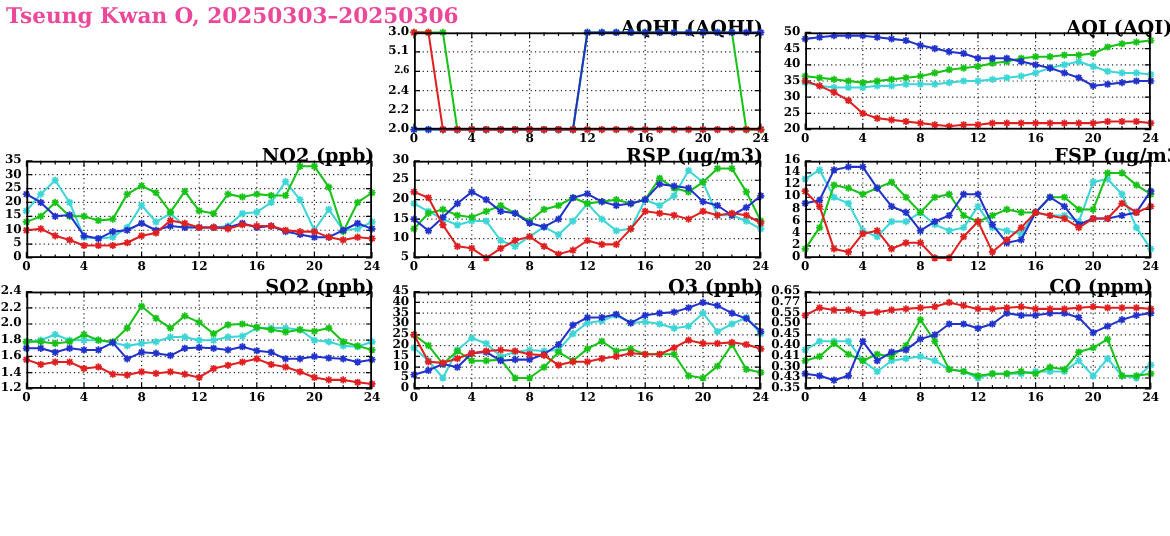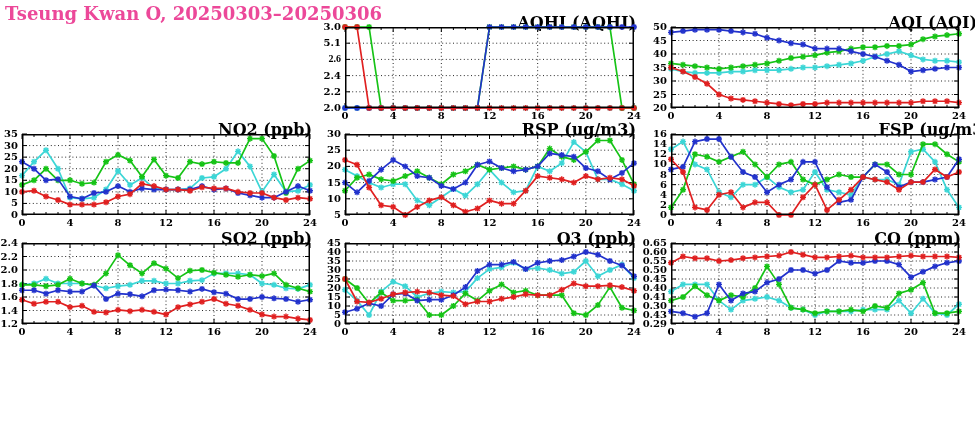--- a/index.html
+++ b/index.html
@@ -336,29 +336,29 @@
           <path d="M-3,48.6 H3 M0,45.6 V51.6 M-2.2,46.4 L2.2,50.800000000000004 M-2.2,50.800000000000004 L2.2,46.4 M9,41.400000000000006 H15 M12,38.400000000000006 V44.400000000000006 M9.8,39.2 L14.2,43.60000000000001 M9.8,43.60000000000001 L14.2,39.2 M21,41.400000000000006 H27 M24,38.400000000000006 V44.400000000000006 M21.8,39.2 L26.2,43.60000000000001 M21.8,43.60000000000001 L26.2,39.2 M33,41.400000000000006 H39 M36,38.400000000000006 V44.400000000000006 M33.8,39.2 L38.2,43.60000000000001 M33.8,43.60000000000001 L38.2,39.2 M45,57.599999999999994 H51 M48,54.599999999999994 V60.599999999999994 M45.8,55.39999999999999 L50.2,59.8 M45.8,59.8 L50.2,55.39999999999999 M57,66.6 H63 M60,63.599999999999994 V69.6 M57.8,64.39999999999999 L62.2,68.8 M57.8,68.8 L62.2,64.39999999999999 M69,57.599999999999994 H75 M72,54.599999999999994 V60.599999999999994 M69.8,55.39999999999999 L74.2,59.8 M69.8,59.8 L74.2,55.39999999999999 M81,55.8 H87 M84,52.8 V58.8 M81.8,53.599999999999994 L86.2,58 M81.8,58 L86.2,53.599999999999994 M93,54.00000000000001 H99 M96,51.00000000000001 V57.00000000000001 M93.8,51.800000000000004 L98.2,56.20000000000001 M93.8,56.20000000000001 L98.2,51.800000000000004 M105,57.599999999999994 H111 M108,54.599999999999994 V60.599999999999994 M105.8,55.39999999999999 L110.2,59.8 M105.8,59.8 L110.2,55.39999999999999 M117,64.80000000000001 H123 M120,61.80000000000001 V67.80000000000001 M117.8,62.60000000000001 L122.2,67.00000000000001 M117.8,67.00000000000001 L122.2,62.60000000000001 M129,66.6 H135 M132,63.599999999999994 V69.6 M129.8,64.39999999999999 L134.2,68.8 M129.8,68.8 L134.2,64.39999999999999 M141,72 H147 M144,69 V75 M141.8,69.8 L146.2,74.2 M141.8,74.2 L146.2,69.8 M153,68.4 H159 M156,65.4 V71.4 M153.8,66.2 L158.2,70.60000000000001 M153.8,70.60000000000001 L158.2,66.2 M165,68.4 H171 M168,65.4 V71.4 M165.8,66.2 L170.2,70.60000000000001 M165.8,70.60000000000001 L170.2,66.2 M177,68.4 H183 M180,65.4 V71.4 M177.8,66.2 L182.2,70.60000000000001 M177.8,70.60000000000001 L182.2,66.2 M189,66.6 H195 M192,63.599999999999994 V69.6 M189.8,64.39999999999999 L194.2,68.8 M189.8,68.8 L194.2,64.39999999999999 M201,66.6 H207 M204,63.599999999999994 V69.6 M201.8,64.39999999999999 L206.2,68.8 M201.8,68.8 L206.2,64.39999999999999 M213,66.6 H219 M216,63.599999999999994 V69.6 M213.8,64.39999999999999 L218.2,68.8 M213.8,68.8 L218.2,64.39999999999999 M225,57.599999999999994 H231 M228,54.599999999999994 V60.599999999999994 M225.8,55.39999999999999 L230.2,59.8 M225.8,59.8 L230.2,55.39999999999999 M237,70.2 H243 M240,67.2 V73.2 M237.8,68 L242.2,72.4 M237.8,72.4 L242.2,68 M249,55.8 H255 M252,52.8 V58.8 M249.8,53.599999999999994 L254.2,58 M249.8,58 L254.2,53.599999999999994 M261,70.2 H267 M264,67.2 V73.2 M261.8,68 L266.2,72.4 M261.8,72.4 L266.2,68 M273,72 H279 M276,69 V75 M273.8,69.8 L278.2,74.2 M273.8,74.2 L278.2,69.8 M285,61.2 H291 M288,58.2 V64.2 M285.8,59 L290.2,63.400000000000006 M285.8,63.400000000000006 L290.2,59 " stroke="#3cd6d6" stroke-width="1.4" fill="none"></path>
           <polyline points="0,57.599999999999994 12,54.00000000000001 24,43.20000000000001 36,52.2 48,57.599999999999994 60,52.2 72,54.00000000000001 84,45 96,23.4 108,41.400000000000006 120,64.80000000000001 132,66.6 144,70.2 156,68.4 168,68.4 180,66.6 192,68.4 204,63.00000000000001 216,64.80000000000001 228,50.400000000000006 240,46.8 252,39.6 264,70.2 276,70.2 288,68.4" fill="none" stroke="#16c316" stroke-width="1.7" stroke-linejoin="round"></polyline>
           <path d="M-3,57.599999999999994 H3 M0,54.599999999999994 V60.599999999999994 M-2.2,55.39999999999999 L2.2,59.8 M-2.2,59.8 L2.2,55.39999999999999 M9,54.00000000000001 H15 M12,51.00000000000001 V57.00000000000001 M9.8,51.800000000000004 L14.2,56.20000000000001 M9.8,56.20000000000001 L14.2,51.800000000000004 M21,43.20000000000001 H27 M24,40.20000000000001 V46.20000000000001 M21.8,41.00000000000001 L26.2,45.40000000000001 M21.8,45.40000000000001 L26.2,41.00000000000001 M33,52.2 H39 M36,49.2 V55.2 M33.8,50 L38.2,54.400000000000006 M33.8,54.400000000000006 L38.2,50 M45,57.599999999999994 H51 M48,54.599999999999994 V60.599999999999994 M45.8,55.39999999999999 L50.2,59.8 M45.8,59.8 L50.2,55.39999999999999 M57,52.2 H63 M60,49.2 V55.2 M57.8,50 L62.2,54.400000000000006 M57.8,54.400000000000006 L62.2,50 M69,54.00000000000001 H75 M72,51.00000000000001 V57.00000000000001 M69.8,51.800000000000004 L74.2,56.20000000000001 M69.8,56.20000000000001 L74.2,51.800000000000004 M81,45 H87 M84,42 V48 M81.8,42.8 L86.2,47.2 M81.8,47.2 L86.2,42.8 M93,23.4 H99 M96,20.4 V26.4 M93.8,21.2 L98.2,25.599999999999998 M93.8,25.599999999999998 L98.2,21.2 M105,41.400000000000006 H111 M108,38.400000000000006 V44.400000000000006 M105.8,39.2 L110.2,43.60000000000001 M105.8,43.60000000000001 L110.2,39.2 M117,64.80000000000001 H123 M120,61.80000000000001 V67.80000000000001 M117.8,62.60000000000001 L122.2,67.00000000000001 M117.8,67.00000000000001 L122.2,62.60000000000001 M129,66.6 H135 M132,63.599999999999994 V69.6 M129.8,64.39999999999999 L134.2,68.8 M129.8,68.8 L134.2,64.39999999999999 M141,70.2 H147 M144,67.2 V73.2 M141.8,68 L146.2,72.4 M141.8,72.4 L146.2,68 M153,68.4 H159 M156,65.4 V71.4 M153.8,66.2 L158.2,70.60000000000001 M153.8,70.60000000000001 L158.2,66.2 M165,68.4 H171 M168,65.4 V71.4 M165.8,66.2 L170.2,70.60000000000001 M165.8,70.60000000000001 L170.2,66.2 M177,66.6 H183 M180,63.599999999999994 V69.6 M177.8,64.39999999999999 L182.2,68.8 M177.8,68.8 L182.2,64.39999999999999 M189,68.4 H195 M192,65.4 V71.4 M189.8,66.2 L194.2,70.60000000000001 M189.8,70.60000000000001 L194.2,66.2 M201,63.00000000000001 H207 M204,60.00000000000001 V66 M201.8,60.800000000000004 L206.2,65.2 M201.8,65.2 L206.2,60.800000000000004 M213,64.80000000000001 H219 M216,61.80000000000001 V67.80000000000001 M213.8,62.60000000000001 L218.2,67.00000000000001 M213.8,67.00000000000001 L218.2,62.60000000000001 M225,50.400000000000006 H231 M228,47.400000000000006 V53.400000000000006 M225.8,48.2 L230.2,52.60000000000001 M225.8,52.60000000000001 L230.2,48.2 M237,46.8 H243 M240,43.8 V49.8 M237.8,44.599999999999994 L242.2,49 M237.8,49 L242.2,44.599999999999994 M249,39.6 H255 M252,36.6 V42.6 M249.8,37.4 L254.2,41.800000000000004 M249.8,41.800000000000004 L254.2,37.4 M261,70.2 H267 M264,67.2 V73.2 M261.8,68 L266.2,72.4 M261.8,72.4 L266.2,68 M273,70.2 H279 M276,67.2 V73.2 M273.8,68 L278.2,72.4 M273.8,72.4 L278.2,68 M285,68.4 H291 M288,65.4 V71.4 M285.8,66.2 L290.2,70.60000000000001 M285.8,70.60000000000001 L290.2,66.2 " stroke="#16c316" stroke-width="1.4" fill="none"></path>
           <polyline points="0,68.4 12,70.2 24,73.80000000000001 36,70.2 48,41.400000000000006 60,57.599999999999994 72,50.400000000000006 84,48.6 96,39.6 108,36 120,27 132,27 144,30.60000000000001 156,27 168,18 180,19.800000000000004 192,19.800000000000004 204,18 216,18 228,21.599999999999994 240,34.199999999999996 252,28.800000000000004 264,23.4 276,19.800000000000004 288,18" fill="none" stroke="#2232cc" stroke-width="1.7" stroke-linejoin="round"></polyline>
           <path d="M-3,68.4 H3 M0,65.4 V71.4 M-2.2,66.2 L2.2,70.60000000000001 M-2.2,70.60000000000001 L2.2,66.2 M9,70.2 H15 M12,67.2 V73.2 M9.8,68 L14.2,72.4 M9.8,72.4 L14.2,68 M21,73.80000000000001 H27 M24,70.80000000000001 V76.80000000000001 M21.8,71.60000000000001 L26.2,76.00000000000001 M21.8,76.00000000000001 L26.2,71.60000000000001 M33,70.2 H39 M36,67.2 V73.2 M33.8,68 L38.2,72.4 M33.8,72.4 L38.2,68 M45,41.400000000000006 H51 M48,38.400000000000006 V44.400000000000006 M45.8,39.2 L50.2,43.60000000000001 M45.8,43.60000000000001 L50.2,39.2 M57,57.599999999999994 H63 M60,54.599999999999994 V60.599999999999994 M57.8,55.39999999999999 L62.2,59.8 M57.8,59.8 L62.2,55.39999999999999 M69,50.400000000000006 H75 M72,47.400000000000006 V53.400000000000006 M69.8,48.2 L74.2,52.60000000000001 M69.8,52.60000000000001 L74.2,48.2 M81,48.6 H87 M84,45.6 V51.6 M81.8,46.4 L86.2,50.800000000000004 M81.8,50.800000000000004 L86.2,46.4 M93,39.6 H99 M96,36.6 V42.6 M93.8,37.4 L98.2,41.800000000000004 M93.8,41.800000000000004 L98.2,37.4 M105,36 H111 M108,33 V39 M105.8,33.8 L110.2,38.2 M105.8,38.2 L110.2,33.8 M117,27 H123 M120,24 V30 M117.8,24.8 L122.2,29.2 M117.8,29.2 L122.2,24.8 M129,27 H135 M132,24 V30 M129.8,24.8 L134.2,29.2 M129.8,29.2 L134.2,24.8 M141,30.60000000000001 H147 M144,27.60000000000001 V33.60000000000001 M141.8,28.40000000000001 L146.2,32.80000000000001 M141.8,32.80000000000001 L146.2,28.40000000000001 M153,27 H159 M156,24 V30 M153.8,24.8 L158.2,29.2 M153.8,29.2 L158.2,24.8 M165,18 H171 M168,15 V21 M165.8,15.8 L170.2,20.2 M165.8,20.2 L170.2,15.8 M177,19.800000000000004 H183 M180,16.800000000000004 V22.800000000000004 M177.8,17.600000000000005 L182.2,22.000000000000004 M177.8,22.000000000000004 L182.2,17.600000000000005 M189,19.800000000000004 H195 M192,16.800000000000004 V22.800000000000004 M189.8,17.600000000000005 L194.2,22.000000000000004 M189.8,22.000000000000004 L194.2,17.600000000000005 M201,18 H207 M204,15 V21 M201.8,15.8 L206.2,20.2 M201.8,20.2 L206.2,15.8 M213,18 H219 M216,15 V21 M213.8,15.8 L218.2,20.2 M213.8,20.2 L218.2,15.8 M225,21.599999999999994 H231 M228,18.599999999999994 V24.599999999999994 M225.8,19.399999999999995 L230.2,23.799999999999994 M225.8,23.799999999999994 L230.2,19.399999999999995 M237,34.199999999999996 H243 M240,31.199999999999996 V37.199999999999996 M237.8,31.999999999999996 L242.2,36.4 M237.8,36.4 L242.2,31.999999999999996 M249,28.800000000000004 H255 M252,25.800000000000004 V31.800000000000004 M249.8,26.600000000000005 L254.2,31.000000000000004 M249.8,31.000000000000004 L254.2,26.600000000000005 M261,23.4 H267 M264,20.4 V26.4 M261.8,21.2 L266.2,25.599999999999998 M261.8,25.599999999999998 L266.2,21.2 M273,19.800000000000004 H279 M276,16.800000000000004 V22.800000000000004 M273.8,17.600000000000005 L278.2,22.000000000000004 M273.8,22.000000000000004 L278.2,17.600000000000005 M285,18 H291 M288,15 V21 M285.8,15.8 L290.2,20.2 M285.8,20.2 L290.2,15.8 " stroke="#2232cc" stroke-width="1.4" fill="none"></path>
           <polyline points="0,19.800000000000004 12,13.500000000000014 24,15.300000000000011 36,15.300000000000011 48,18 60,17.099999999999994 72,15.300000000000011 84,14.400000000000006 96,13.500000000000014 108,12.600000000000009 120,9 132,11.700000000000017 144,14.400000000000006 156,14.400000000000006 168,13.500000000000014 180,12.600000000000009 192,14.400000000000006 204,14.400000000000006 216,14.400000000000006 228,13.500000000000014 240,12.600000000000009 252,13.500000000000014 264,13.500000000000014 276,13.500000000000014 288,14.400000000000006" fill="none" stroke="#e02020" stroke-width="1.7" stroke-linejoin="round"></polyline>
           <path d="M-3,19.800000000000004 H3 M0,16.800000000000004 V22.800000000000004 M-2.2,17.600000000000005 L2.2,22.000000000000004 M-2.2,22.000000000000004 L2.2,17.600000000000005 M9,13.500000000000014 H15 M12,10.500000000000014 V16.500000000000014 M9.8,11.300000000000015 L14.2,15.700000000000014 M9.8,15.700000000000014 L14.2,11.300000000000015 M21,15.300000000000011 H27 M24,12.300000000000011 V18.30000000000001 M21.8,13.100000000000012 L26.2,17.50000000000001 M21.8,17.50000000000001 L26.2,13.100000000000012 M33,15.300000000000011 H39 M36,12.300000000000011 V18.30000000000001 M33.8,13.100000000000012 L38.2,17.50000000000001 M33.8,17.50000000000001 L38.2,13.100000000000012 M45,18 H51 M48,15 V21 M45.8,15.8 L50.2,20.2 M45.8,20.2 L50.2,15.8 M57,17.099999999999994 H63 M60,14.099999999999994 V20.099999999999994 M57.8,14.899999999999995 L62.2,19.299999999999994 M57.8,19.299999999999994 L62.2,14.899999999999995 M69,15.300000000000011 H75 M72,12.300000000000011 V18.30000000000001 M69.8,13.100000000000012 L74.2,17.50000000000001 M69.8,17.50000000000001 L74.2,13.100000000000012 M81,14.400000000000006 H87 M84,11.400000000000006 V17.400000000000006 M81.8,12.200000000000006 L86.2,16.600000000000005 M81.8,16.600000000000005 L86.2,12.200000000000006 M93,13.500000000000014 H99 M96,10.500000000000014 V16.500000000000014 M93.8,11.300000000000015 L98.2,15.700000000000014 M93.8,15.700000000000014 L98.2,11.300000000000015 M105,12.600000000000009 H111 M108,9.600000000000009 V15.600000000000009 M105.8,10.40000000000001 L110.2,14.800000000000008 M105.8,14.800000000000008 L110.2,10.40000000000001 M117,9 H123 M120,6 V12 M117.8,6.8 L122.2,11.2 M117.8,11.2 L122.2,6.8 M129,11.700000000000017 H135 M132,8.700000000000017 V14.700000000000017 M129.8,9.500000000000018 L134.2,13.900000000000016 M129.8,13.900000000000016 L134.2,9.500000000000018 M141,14.400000000000006 H147 M144,11.400000000000006 V17.400000000000006 M141.8,12.200000000000006 L146.2,16.600000000000005 M141.8,16.600000000000005 L146.2,12.200000000000006 M153,14.400000000000006 H159 M156,11.400000000000006 V17.400000000000006 M153.8,12.200000000000006 L158.2,16.600000000000005 M153.8,16.600000000000005 L158.2,12.200000000000006 M165,13.500000000000014 H171 M168,10.500000000000014 V16.500000000000014 M165.8,11.300000000000015 L170.2,15.700000000000014 M165.8,15.700000000000014 L170.2,11.300000000000015 M177,12.600000000000009 H183 M180,9.600000000000009 V15.600000000000009 M177.8,10.40000000000001 L182.2,14.800000000000008 M177.8,14.800000000000008 L182.2,10.40000000000001 M189,14.400000000000006 H195 M192,11.400000000000006 V17.400000000000006 M189.8,12.200000000000006 L194.2,16.600000000000005 M189.8,16.600000000000005 L194.2,12.200000000000006 M201,14.400000000000006 H207 M204,11.400000000000006 V17.400000000000006 M201.8,12.200000000000006 L206.2,16.600000000000005 M201.8,16.600000000000005 L206.2,12.200000000000006 M213,14.400000000000006 H219 M216,11.400000000000006 V17.400000000000006 M213.8,12.200000000000006 L218.2,16.600000000000005 M213.8,16.600000000000005 L218.2,12.200000000000006 M225,13.500000000000014 H231 M228,10.500000000000014 V16.500000000000014 M225.8,11.300000000000015 L230.2,15.700000000000014 M225.8,15.700000000000014 L230.2,11.300000000000015 M237,12.600000000000009 H243 M240,9.600000000000009 V15.600000000000009 M237.8,10.40000000000001 L242.2,14.800000000000008 M237.8,14.800000000000008 L242.2,10.40000000000001 M249,13.500000000000014 H255 M252,10.500000000000014 V16.500000000000014 M249.8,11.300000000000015 L254.2,15.700000000000014 M249.8,15.700000000000014 L254.2,11.300000000000015 M261,13.500000000000014 H267 M264,10.500000000000014 V16.500000000000014 M261.8,11.300000000000015 L266.2,15.700000000000014 M261.8,15.700000000000014 L266.2,11.300000000000015 M273,13.500000000000014 H279 M276,10.500000000000014 V16.500000000000014 M273.8,11.300000000000015 L278.2,15.700000000000014 M273.8,15.700000000000014 L278.2,11.300000000000015 M285,14.400000000000006 H291 M288,11.400000000000006 V17.400000000000006 M285.8,12.200000000000006 L290.2,16.600000000000005 M285.8,16.600000000000005 L290.2,12.200000000000006 " stroke="#e02020" stroke-width="1.4" fill="none"></path>
           <rect x="0.75" y="0.75" width="286.5" height="79.5" fill="none" stroke="#000000" stroke-width="1.5"></rect>
         </svg>
       </div>
-  <div class="ylab" style="top: 76px;">0.29</div>
+  <div class="ylab" style="top: 76px;">0.35</div>
       <div class="ylab" style="top: 67px;">0.43</div>
       <div class="ylab" style="top: 58px;">0.30</div>
       <div class="ylab" style="top: 49px;">0.41</div>
       <div class="ylab" style="top: 40px;">0.40</div>
       <div class="ylab" style="top: 31px;">0.45</div>
       <div class="ylab" style="top: 22px;">0.50</div>
       <div class="ylab" style="top: 13px;">0.55</div>
-      <div class="ylab" style="top: 4px;">0.60</div>
+      <div class="ylab" style="top: 4px;">0.77</div>
       <div class="ylab" style="top: -5px;">0.65</div>
       <div class="xlab" style="left: -13px; top: 84px;">0</div>
       <div class="xlab" style="left: 35px; top: 84px;">4</div>
       <div class="xlab" style="left: 83px; top: 84px;">8</div>
       <div class="xlab" style="left: 131px; top: 84px;">12</div>
       <div class="xlab" style="left: 179px; top: 84px;">16</div>
       <div class="xlab" style="left: 227px; top: 84px;">20</div>
       <div class="xlab" style="left: 275px; top: 84px;">24</div>
     </div>
 </div>

